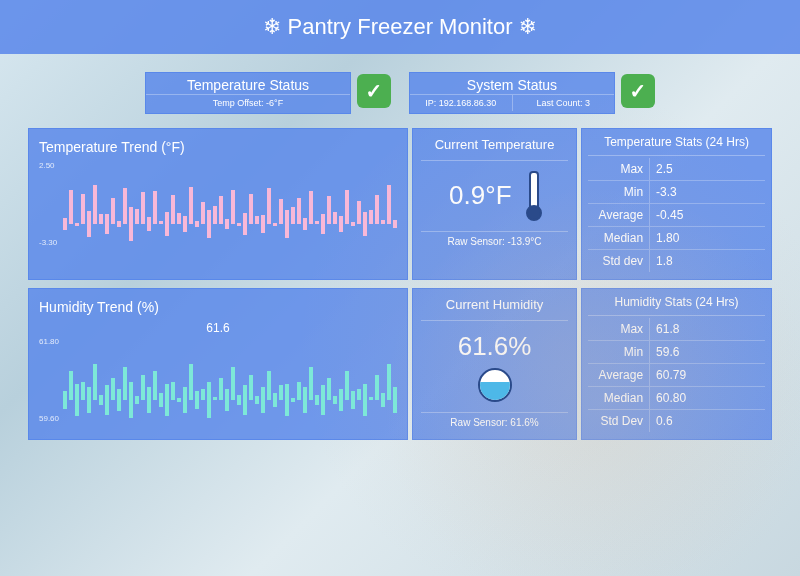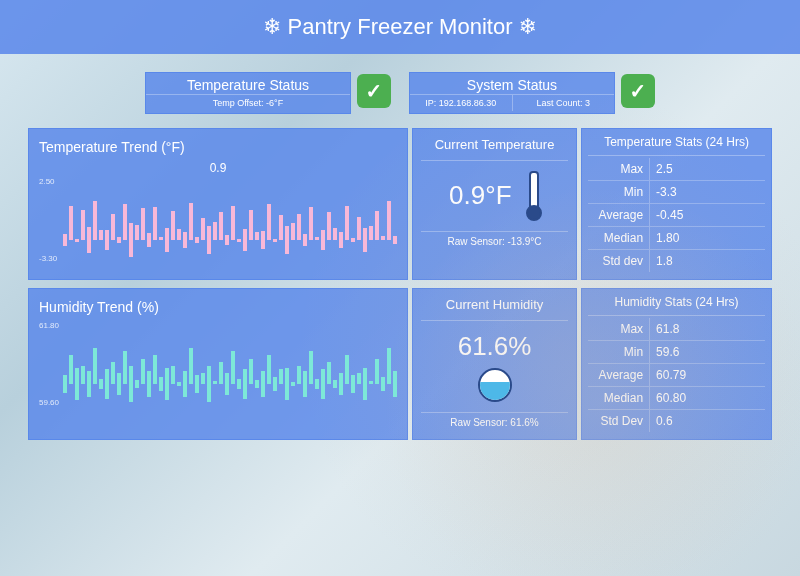--- a/index.html
+++ b/index.html
@@ -70,21 +70,20 @@
     </div>
     <div class="check">✓</div>
   </div>
 </div>
 
 <div class="main">
   <div class="row">
     <div class="panel trend">
       <div class="trend-title">Temperature Trend (°F)</div>
       <div class="chart">
-        <div class="chart-val">0.9</div>
         <div class="bars" id="temp-bars" data-top="2.50" data-bot="-3.30">
             <div class="bar">
               <span style="height: 11.0345px; margin-top: 40px;"></span>
             </div>
             <div class="bar">
               <span style="height: 34.4828px; margin-bottom: 0px; margin-top: 5.51724px;"></span>
             </div>
             <div class="bar">
               <span style="height: 3px; margin-top: 40px;"></span>
             </div>
@@ -282,20 +281,21 @@
             <div class="stat-v">1.8</div>
           </div>
         </div>
     </div>
   </div>
 
   <div class="row">
     <div class="panel trend">
       <div class="trend-title">Humidity Trend (%)</div>
       <div class="chart">
+        <div class="chart-val">61.6</div>
         <div class="bars" id="hum-bars" data-top="61.80" data-bot="59.60">
             <div class="bar h">
               <span style="height: 18.1818px; margin-top: 40px;"></span>
             </div>
             <div class="bar h">
               <span style="height: 29.0909px; margin-bottom: 0px; margin-top: 10.9091px;"></span>
             </div>
             <div class="bar h">
               <span style="height: 32.7273px; margin-top: 40px;"></span>
             </div>

